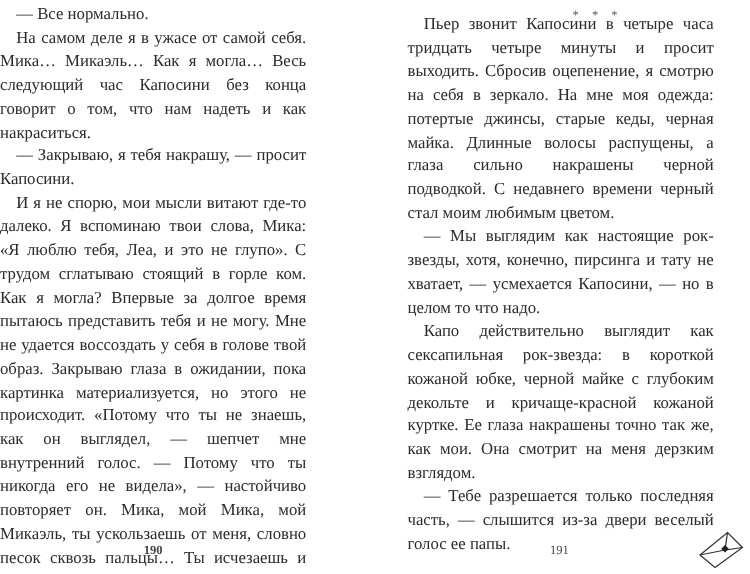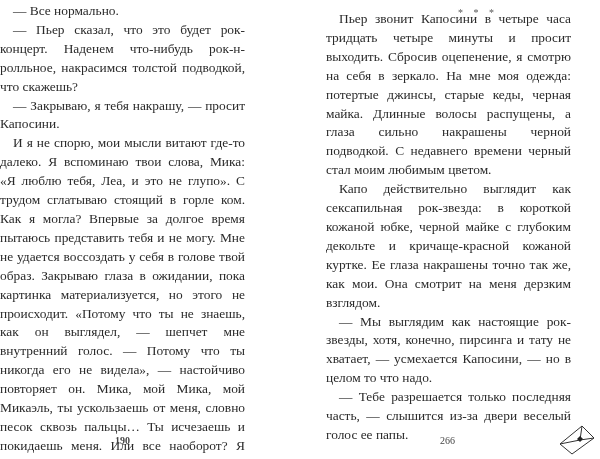--- a/index.html
+++ b/index.html
@@ -38,37 +38,37 @@
   .logo {
     position: absolute; left: 556px; top: 420px; width: 40px; height: 36px;
   }
 </style>
 </head>
 <body>
 
 <div class="page page-left">
   <div class="text-block">
     <p>— Все нормально.</p>
-    <p>— Пьер сказал, что это будет рок-концерт. Наденем что-нибудь рок-н-ролльное, накрасимся толстой подводкой, что скажешь?</p>
+    <p>На самом деле я в ужасе от самой себя. Мика… Микаэль… Как я могла… Весь следующий час Капосини без конца говорит о том, что нам надеть и как накраситься.</p>
     <p>— Закрываю, я тебя накрашу, — просит Капосини.</p>
     <p>И я не спорю, мои мысли витают где-то далеко. Я вспоминаю твои слова, Мика: «Я люблю тебя, Леа, и это не глупо». С трудом сглатываю стоящий в горле ком. Как я могла? Впервые за долгое время пытаюсь представить тебя и не могу. Мне не удается воссоздать у себя в голове твой образ. Закрываю глаза в ожидании, пока картинка материализуется, но этого не происходит. «Потому что ты не знаешь, как он выглядел, — шепчет мне внутренний голос. — Потому что ты никогда его не видела», — настойчиво повторяет он. Мика, мой Мика, мой Микаэль, ты ускользаешь от меня, словно песок сквозь пальцы… Ты исчезаешь и покидаешь меня. Или все наоборот? Я покидаю тебя? Я забываю тебя? Я предаю тебя? Мне становится страшно. «Я никогда тебя не забуду!» — пытаюсь себя убедить. Но мой внутренний голос лишь тихо смеется надо мной и ехидно спрашивает: «Ты так в этом уверена?»</p>
   </div>
   <div class="page-number">190</div>
 </div>
 
 <div class="page page-right">
   <div class="text-block">
     <div class="stars">* * *</div>
     <p>Пьер звонит Капосини в четыре часа тридцать четыре минуты и просит выходить. Сбросив оцепенение, я смотрю на себя в зеркало. На мне моя одежда: потертые джинсы, старые кеды, черная майка. Длинные волосы распущены, а глаза сильно накрашены черной подводкой. С недавнего времени черный стал моим любимым цветом.</p>
+    <p>— Мы выглядим как настоящие рок-звезды, хотя, конечно, пирсинга и тату не хватает, — усмехается Капосини, — но в целом то что надо.</p>
     <p>Капо действительно выглядит как сексапильная рок-звезда: в короткой кожаной юбке, черной майке с глубоким декольте и кричаще-красной кожаной куртке. Ее глаза накрашены точно так же, как мои. Она смотрит на меня дерзким взглядом.</p>
-    <p>— Мы выглядим как настоящие рок-звезды, хотя, конечно, пирсинга и тату не хватает, — усмехается Капосини, — но в целом то что надо.</p>
     <p>— Тебе разрешается только последняя часть, — слышится из-за двери веселый голос ее папы.</p>
 
   </div>
-  <div class="page-number">266</div>
+  <div class="page-number">191</div>
 </div>
 
 <svg class="logo" viewBox="0 0 40 36">
   <g fill="none" stroke="#333" stroke-width="1">
     <polygon points="4,24 26,6 38,18 16,34"></polygon>
     <polyline points="26,6 24,20 38,18"></polyline>
     <line x1="24" y1="20" x2="4" y2="24"></line>
   </g>
   <path d="M24,16 l-3,3 l3,3 l3,-3 z" fill="#222"></path>
 </svg>

